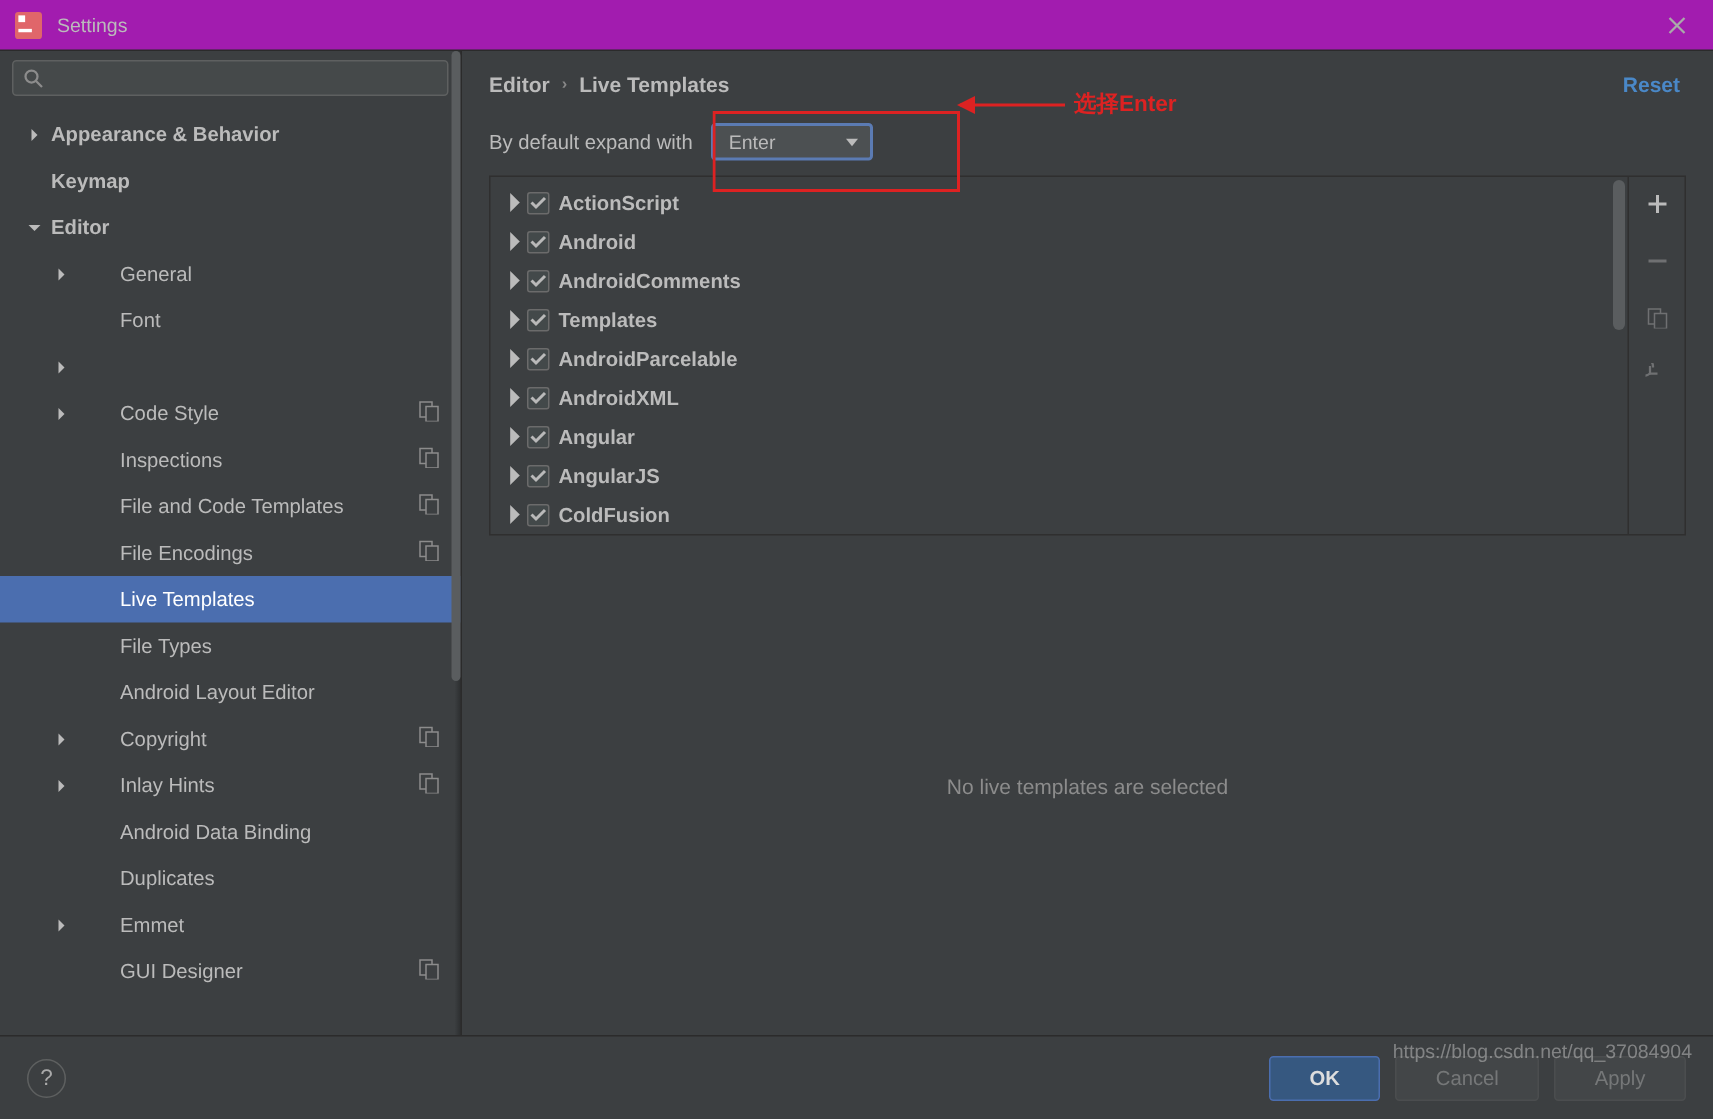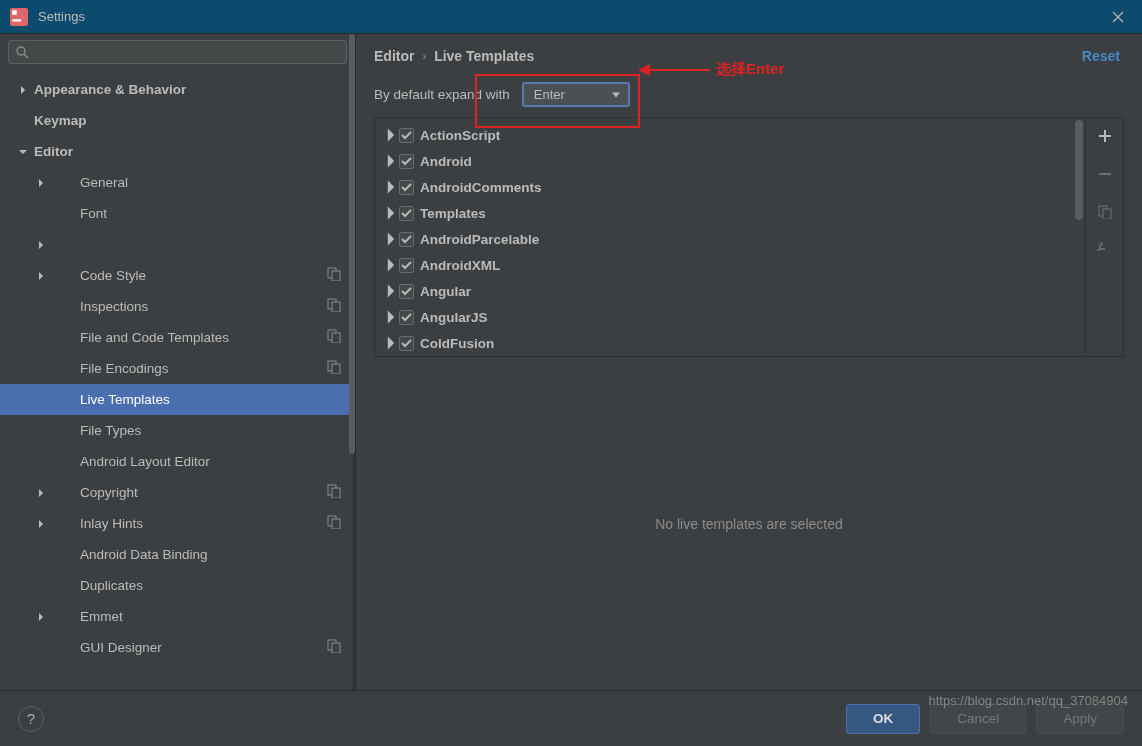--- a/index.html
+++ b/index.html
@@ -1,25 +1,25 @@
 <!DOCTYPE html>
 <html><head>
 <meta charset="utf-8">
 <style>
 * { margin: 0; padding: 0; box-sizing: border-box; font-family: "Segoe UI", Arial, sans-serif; }
 body { background: #3c3f41; color: #bbbbbb; width: 1142px; height: 746px; overflow: hidden; position: relative; }
 
-.titlebar { height: 34px; background: #0c4a6e; display: flex; align-items: center; padding: 0 10px; border-bottom: 1px solid #2b2b2b; }
+.titlebar { height: 34px; background: #a21caf; display: flex; align-items: center; padding: 0 10px; border-bottom: 1px solid #2b2b2b; }
 .titlebar-icon { width: 18px; height: 18px; margin-right: 10px; }
 .titlebar-title { color: #bbbbbb; font-size: 13px; flex: 1; }
 .close-btn { width: 28px; height: 28px; display: flex; align-items: center; justify-content: center; color: #aaa; cursor: pointer; font-size: 16px; }
 
 .main-area { display: flex; height: calc(100% - 34px - 56px); }
 
-.sidebar { width: 356px; background: #3c3f41; display: flex; flex-direction: column; border-right: 1px solid #2b2b2b; position: relative; }
+.sidebar { width: 308px; background: #3c3f41; display: flex; flex-direction: column; border-right: 1px solid #2b2b2b; position: relative; }
 .sidebar-scroll-shadow { position: absolute; right: 0; top: 0; bottom: 0; width: 4px; background: linear-gradient(to right, transparent, rgba(0,0,0,0.25)); pointer-events: none; }
 .sidebar::after { content: ''; position: absolute; right: 0; top: 0; width: 6px; height: 420px; background: #5a5d5f; border-radius: 3px; }
 
 .search-bar { padding: 6px 8px; }
 .search-input-wrap { position: relative; background: #45494a; border: 1px solid #5e6060; border-radius: 3px; height: 24px; display: flex; align-items: center; padding: 0 6px; }
 .search-icon { width: 14px; height: 14px; color: #8c8c8c; margin-right: 4px; }
 .search-input { background: transparent; border: none; color: #bbb; outline: none; flex: 1; font-size: 12px; }
 
 .tree { flex: 1; overflow-y: auto; padding-top: 4px; }
 .tree-item { display: flex; align-items: center; height: 31px; padding-left: 16px; cursor: pointer; font-size: 13.5px; color: #bbbbbb; position: relative; }

